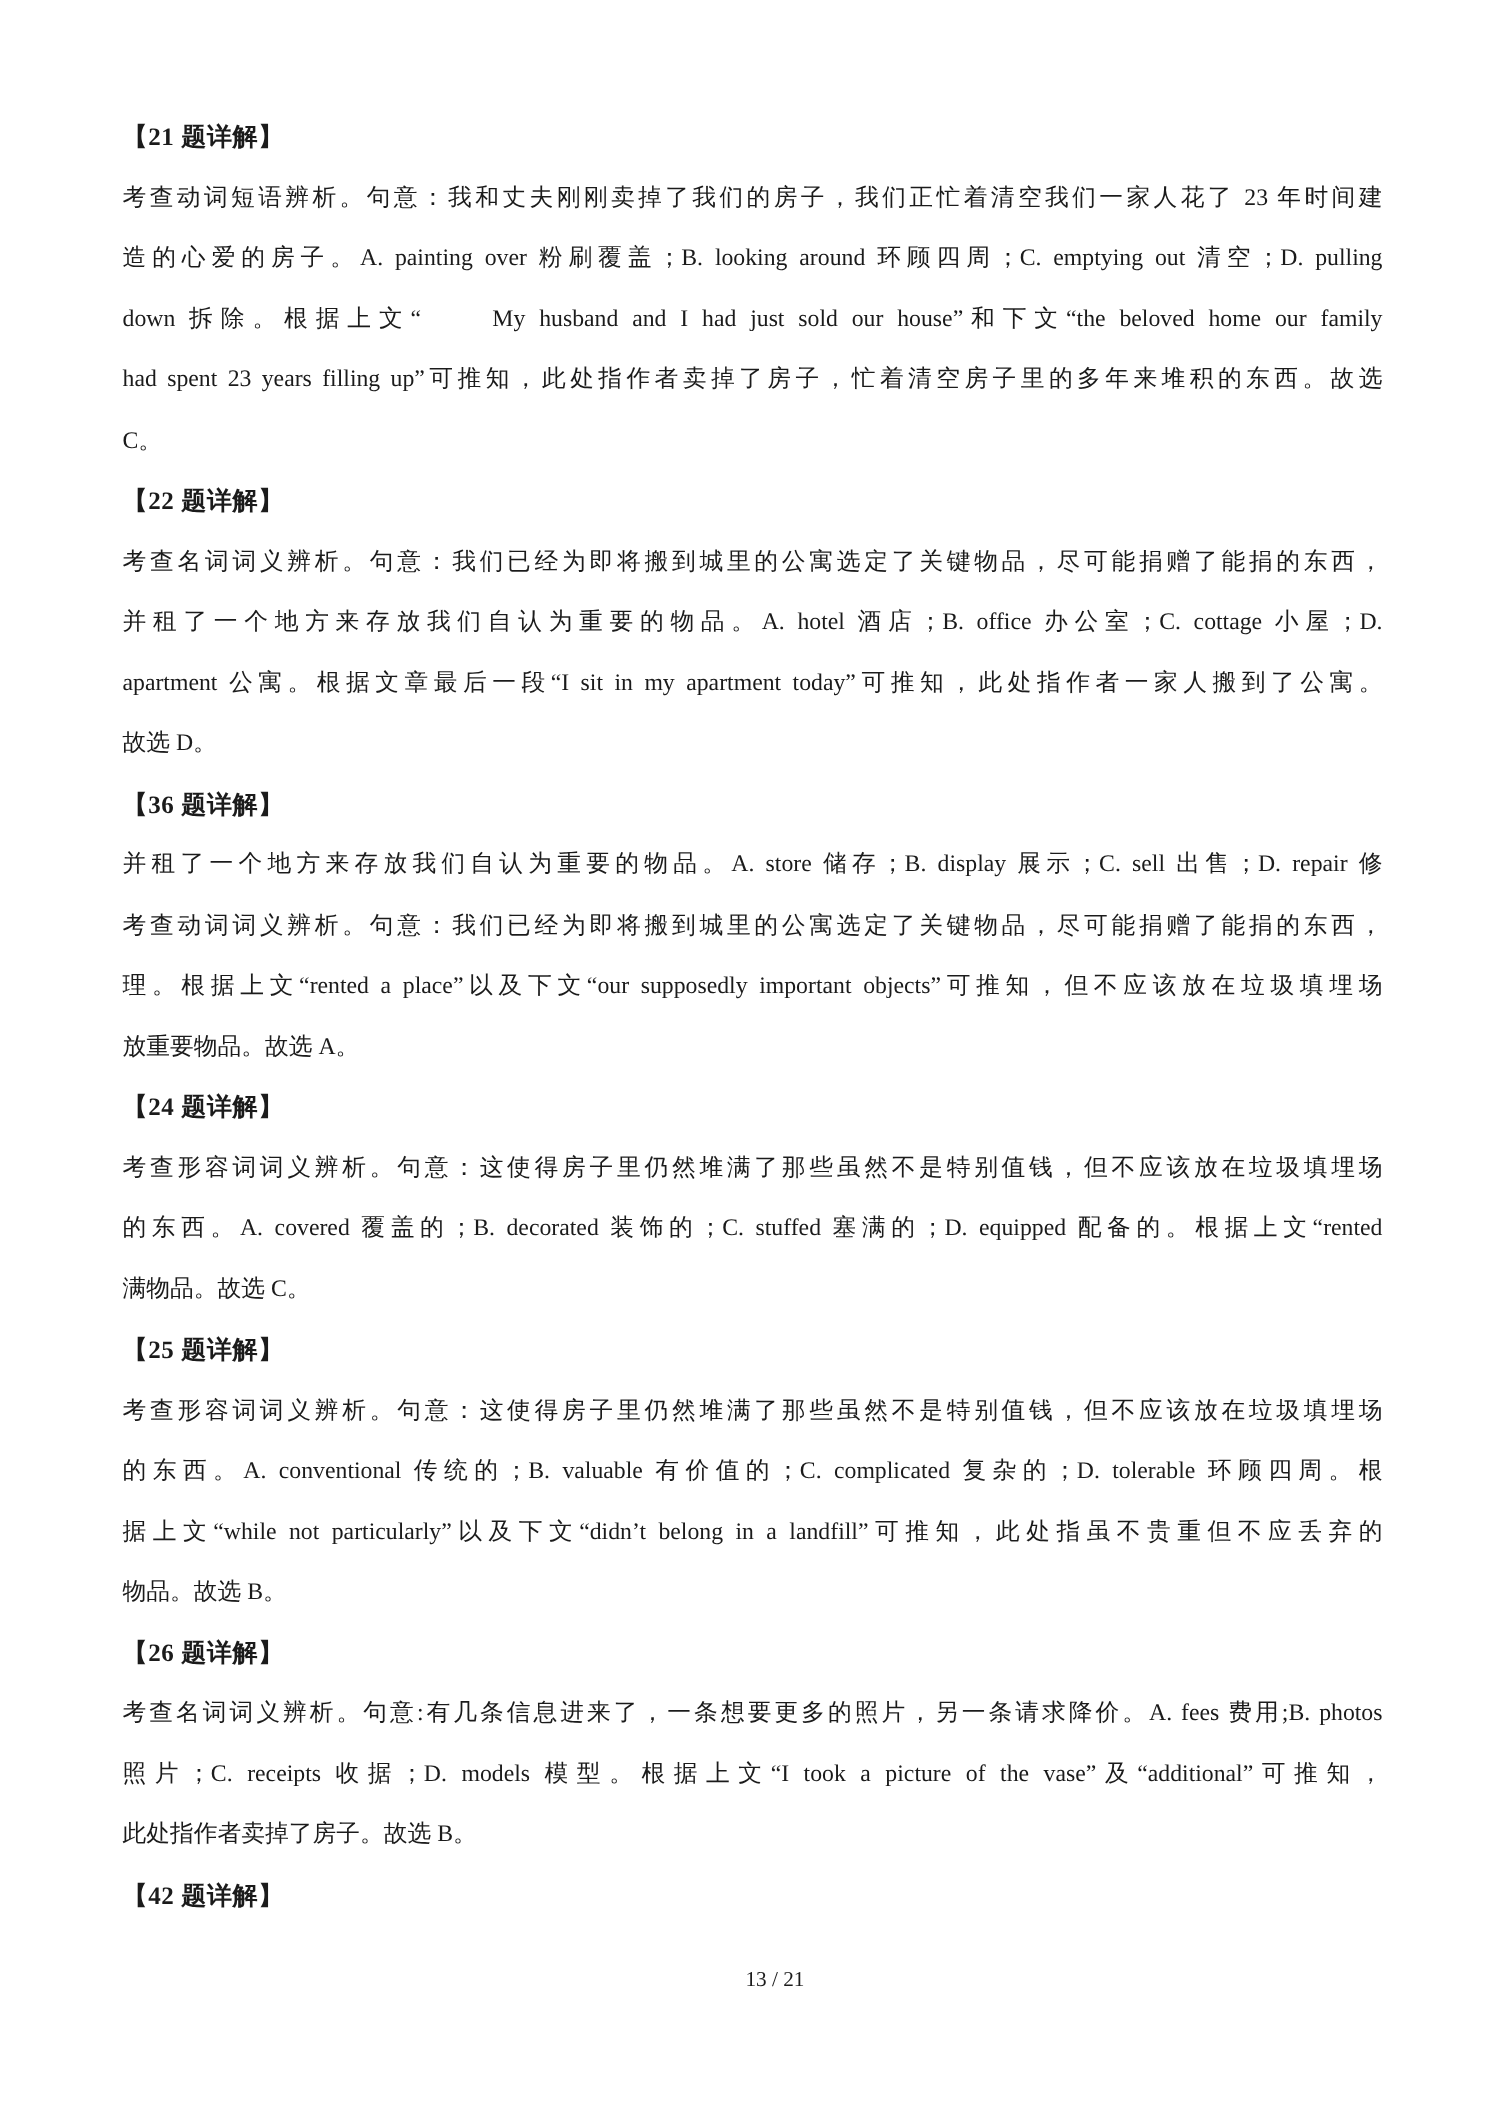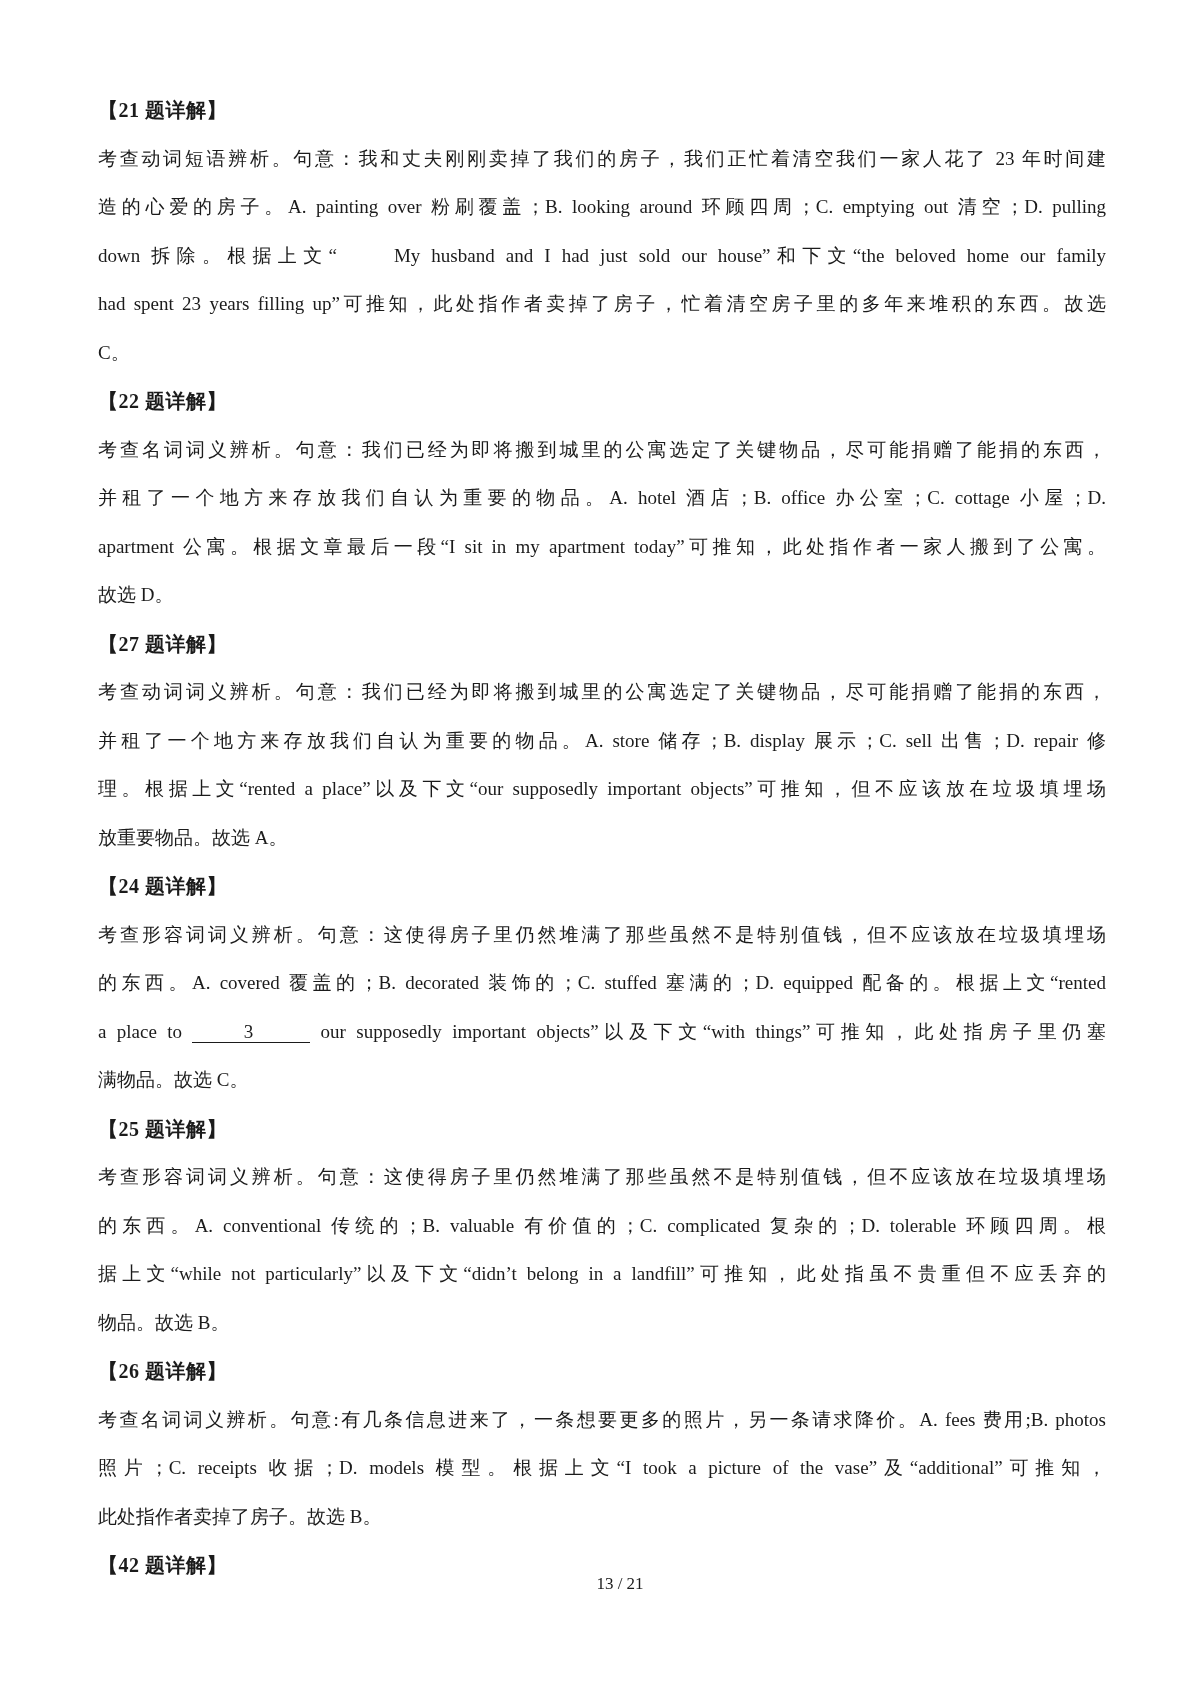--- a/index.html
+++ b/index.html
@@ -78,35 +78,34 @@
     <div class="heading">【22 题详解】</div>
     <div class="lines">
           <div class="line">考查名词词义辨析。句意：我们已经为即将搬到城里的公寓选定了关键物品，尽可能捐赠了能捐的东西，</div>
           <div class="line">并租了一个地方来存放我们自认为重要的物品。A. hotel 酒店；B. office 办公室；C. cottage 小屋；D.</div>
           <div class="line">apartment 公寓。根据文章最后一段“I sit in my apartment today”可推知，此处指作者一家人搬到了公寓。</div>
           <div class="line last">故选 D。</div>
         </div>
   </section>
 
   <section class="qa-section">
-    <div class="heading">【27 题详解】</div>
+    <div class="heading">【36 题详解】</div>
     <div class="lines">
+          <div class="line">并租了一个地方来存放我们自认为重要的物品。A. store 储存；B. display 展示；C. sell 出售；D. repair 修</div>
           <div class="line">考查动词词义辨析。句意：我们已经为即将搬到城里的公寓选定了关键物品，尽可能捐赠了能捐的东西，</div>
-          <div class="line">并租了一个地方来存放我们自认为重要的物品。A. store 储存；B. display 展示；C. sell 出售；D. repair 修</div>
           <div class="line">理。根据上文“rented a place”以及下文“our supposedly important objects”可推知，但不应该放在垃圾填埋场</div>
           <div class="line last">放重要物品。故选 A。</div>
         </div>
   </section>
 
   <section class="qa-section">
     <div class="heading">【24 题详解】</div>
     <div class="lines">
           <div class="line">考查形容词词义辨析。句意：这使得房子里仍然堆满了那些虽然不是特别值钱，但不应该放在垃圾填埋场</div>
           <div class="line">的东西。A. covered 覆盖的；B. decorated 装饰的；C. stuffed 塞满的；D. equipped 配备的。根据上文“rented</div>
-          <div class="line"><span>a place to </span><span class="blank">　　3　　</span><span> our supposedly important objects”以及下文“with things”可推知，此处指房子里仍塞</span></div>
           <div class="line last">满物品。故选 C。</div>
         </div>
   </section>
 
   <section class="qa-section">
     <div class="heading">【25 题详解】</div>
     <div class="lines">
           <div class="line">考查形容词词义辨析。句意：这使得房子里仍然堆满了那些虽然不是特别值钱，但不应该放在垃圾填埋场</div>
           <div class="line">的东西。A. conventional 传统的；B. valuable 有价值的；C. complicated 复杂的；D. tolerable 环顾四周。根</div>
           <div class="line">据上文“while not particularly”以及下文“didn’t belong in a landfill”可推知，此处指虽不贵重但不应丢弃的</div>

